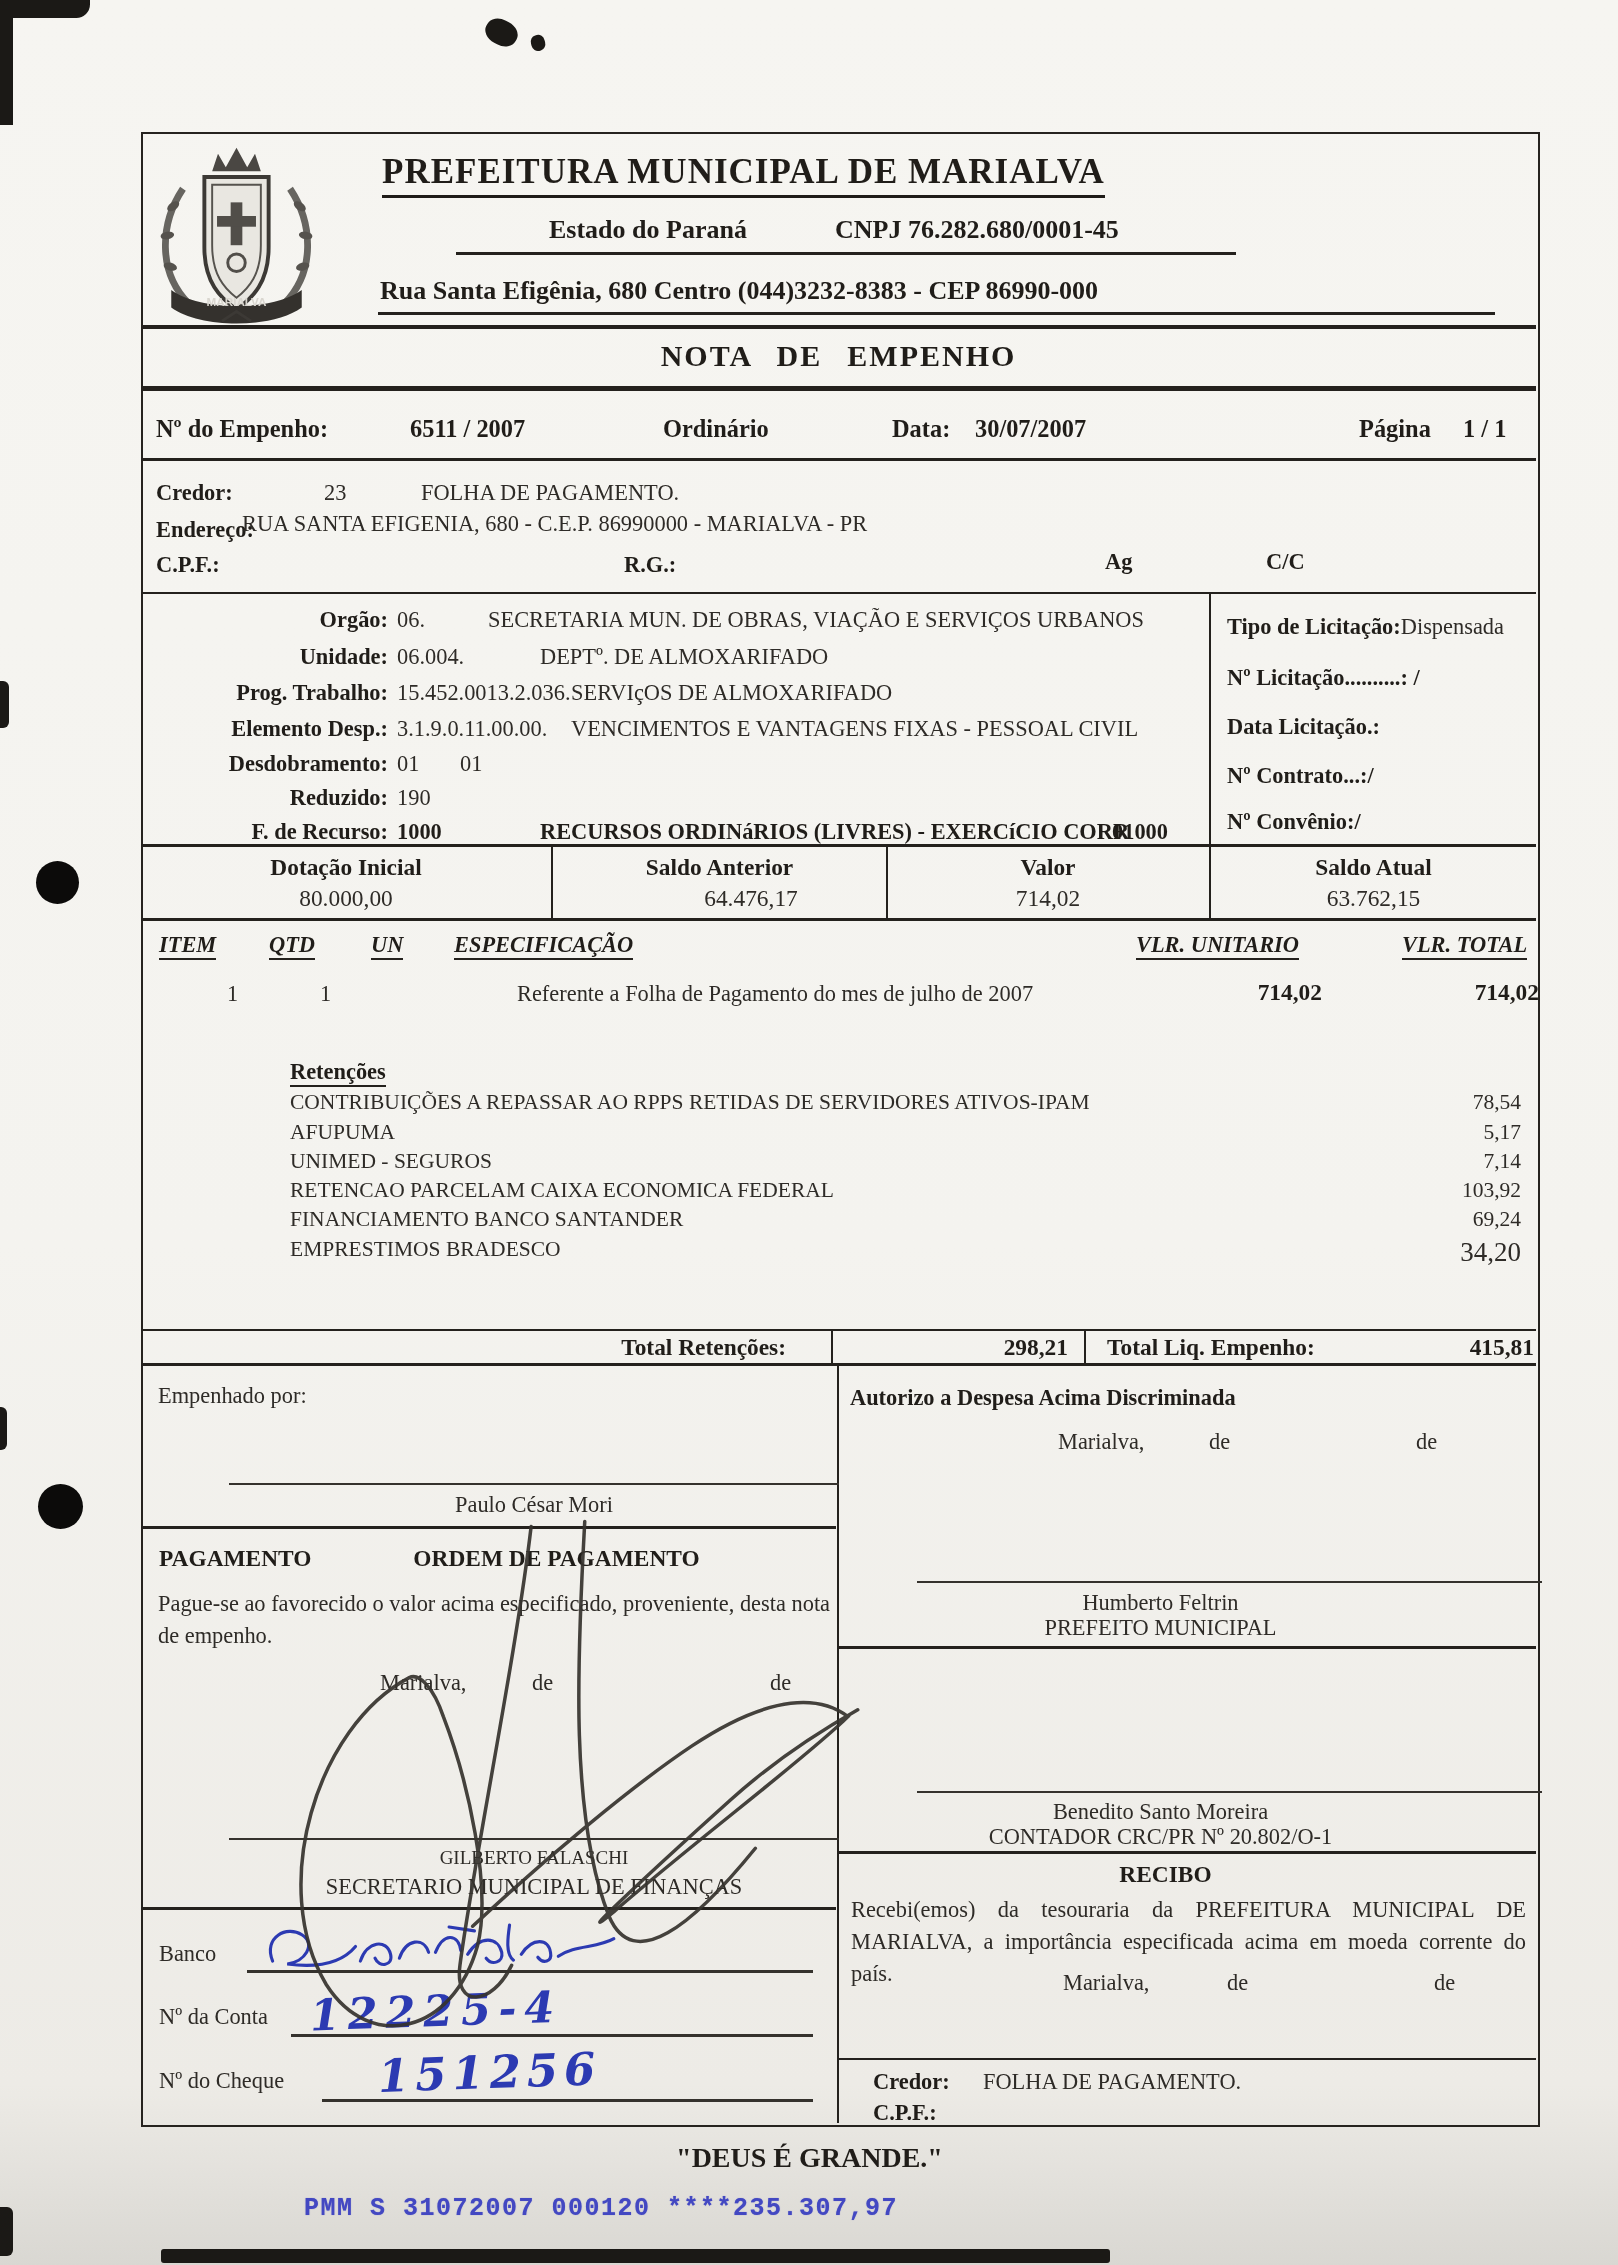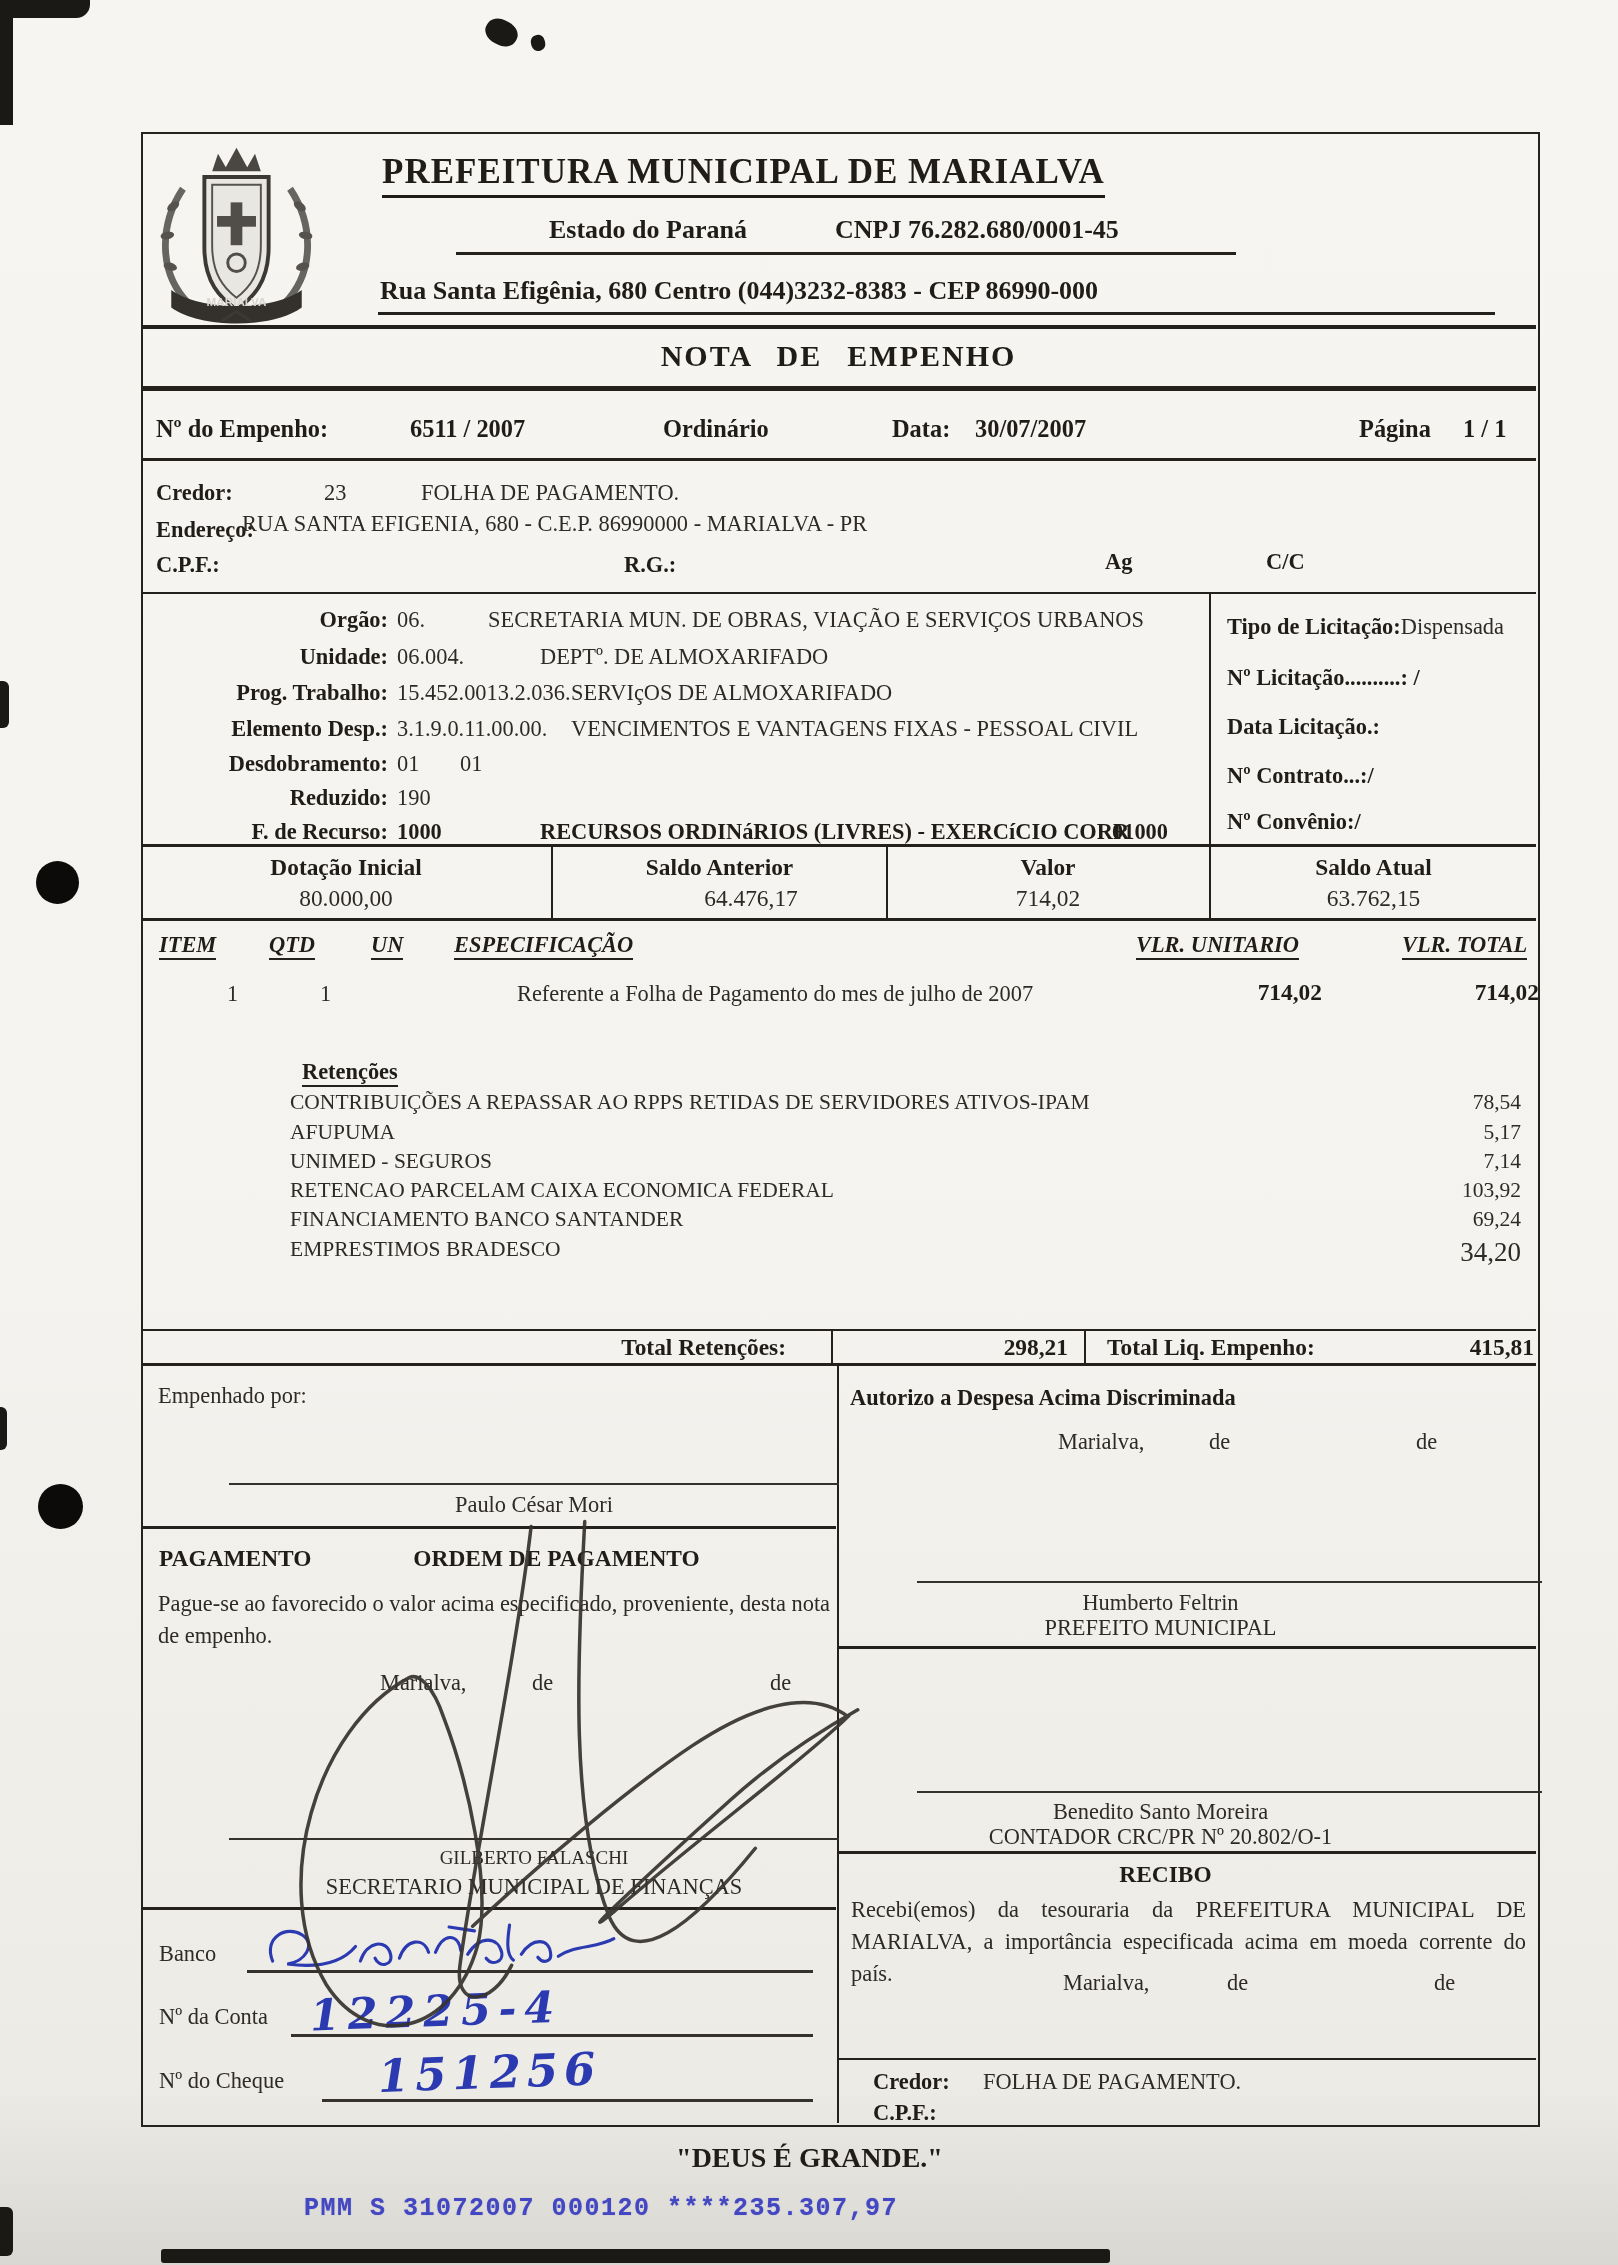--- a/index.html
+++ b/index.html
@@ -149,21 +149,21 @@
   <div class="t b it" style="left:454px;top:932px;font-size:22.4px;border-bottom:2px solid #24211d;">ESPECIFICAÇÃO</div>
   <div class="t b it" style="left:1136px;top:932px;font-size:22.4px;border-bottom:2px solid #24211d;">VLR. UNITARIO</div>
   <div class="t b it" style="left:1402px;top:932px;font-size:22.4px;border-bottom:2px solid #24211d;">VLR. TOTAL</div>
 
   <div class="t" style="left:227px;top:981px;font-size:22.4px;">1</div>
   <div class="t" style="left:320px;top:981px;font-size:22.4px;">1</div>
   <div class="t" style="left:517px;top:981px;font-size:22.4px;">Referente a Folha de Pagamento do mes de julho de 2007</div>
   <div class="t b right" style="left:1161px;top:979px;width:161px;font-size:23.4px;">714,02</div>
   <div class="t b right" style="left:1380px;top:979px;width:159px;font-size:23.4px;">714,02</div>
 
-  <div class="t b" style="left:302px;top:1059px;font-size:22.4px;border-bottom:2px solid #24211d;">Retenções</div>
+  <div class="t b" style="left:290px;top:1059px;font-size:22.4px;border-bottom:2px solid #24211d;">Retenções</div>
   <div class="t" style="left:290px;top:1090px;font-size:21.5px;">CONTRIBUIÇÕES A REPASSAR AO RPPS RETIDAS DE SERVIDORES ATIVOS-IPAM</div>
   <div class="t right" style="left:1373px;top:1090px;width:148px;font-size:21.5px;">78,54</div>
   <div class="t" style="left:290px;top:1120px;font-size:21.5px;">AFUPUMA</div>
   <div class="t right" style="left:1373px;top:1120px;width:148px;font-size:21.5px;">5,17</div>
   <div class="t" style="left:290px;top:1149px;font-size:21.5px;">UNIMED - SEGUROS</div>
   <div class="t right" style="left:1373px;top:1149px;width:148px;font-size:21.5px;">7,14</div>
   <div class="t" style="left:290px;top:1178px;font-size:21.5px;">RETENCAO PARCELAM CAIXA ECONOMICA FEDERAL</div>
   <div class="t right" style="left:1373px;top:1178px;width:148px;font-size:21.5px;">103,92</div>
   <div class="t" style="left:290px;top:1207px;font-size:21.5px;">FINANCIAMENTO BANCO SANTANDER</div>
   <div class="t right" style="left:1373px;top:1207px;width:148px;font-size:21.5px;">69,24</div>

